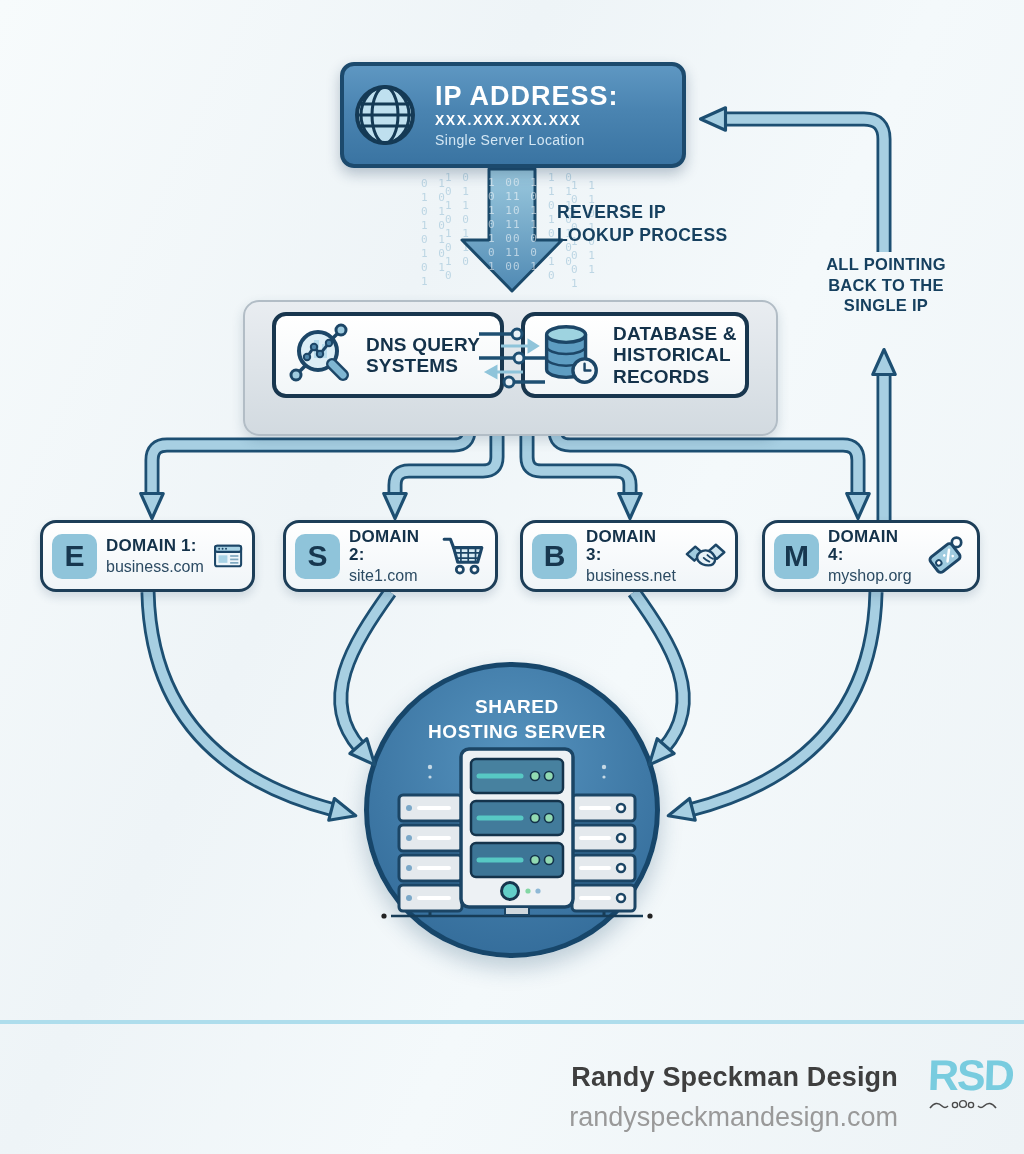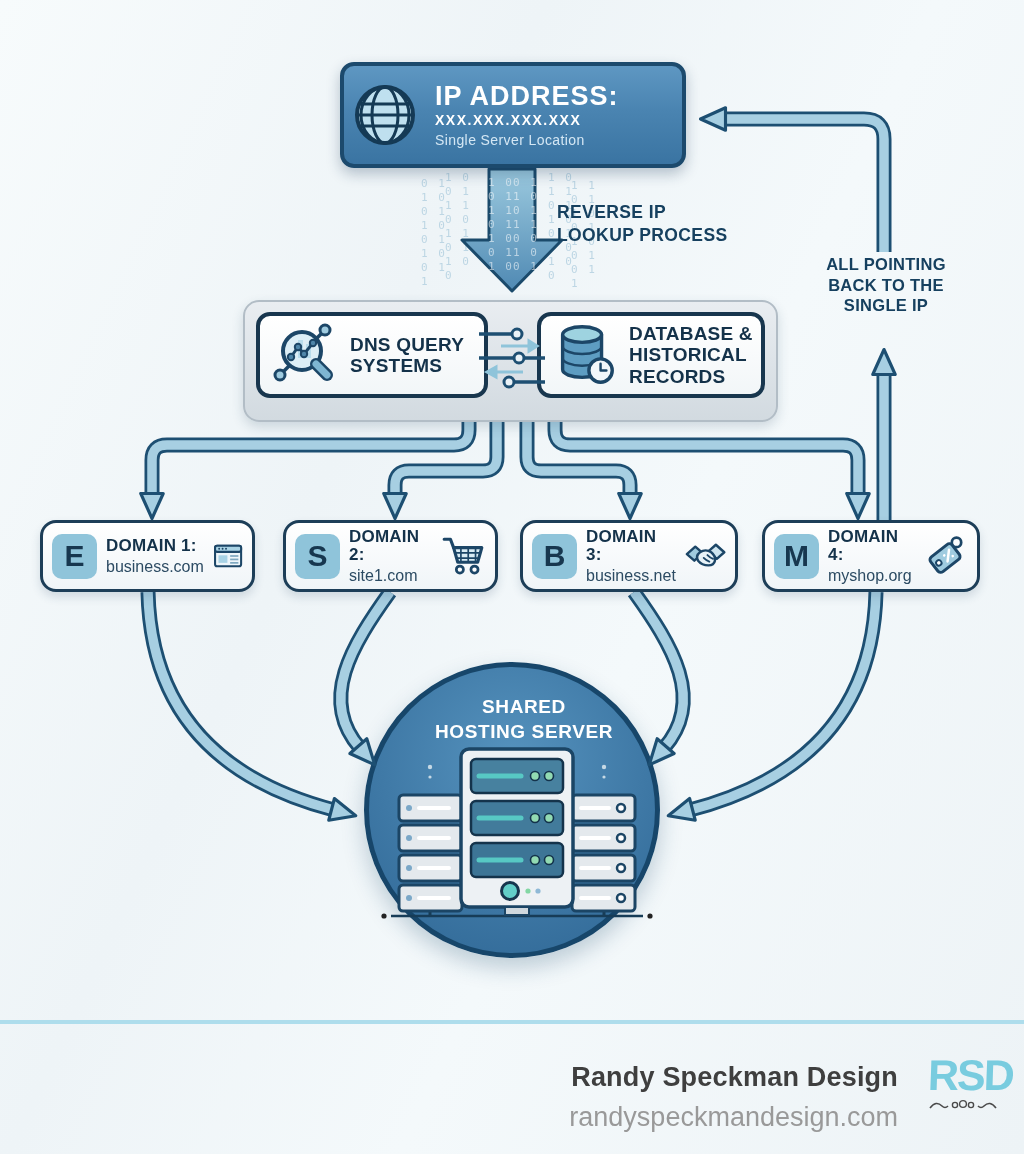--- a/index.html
+++ b/index.html
@@ -31,24 +31,24 @@
     font-size:16.5px;font-weight:bold;color:#16405f;letter-spacing:.3px;line-height:1.25;
   }
   
   .bin{
     position:absolute;z-index:1;font-family:"DejaVu Sans Mono",monospace;
     font-size:11px;line-height:14px;color:#bdd6e4;letter-spacing:2px;white-space:pre-line;
   }
   .bin.inner{z-index:3;color:rgba(255,255,255,.55);}
   
   .band{
-    position:absolute;left:243px;top:300px;width:535px;height:122px;box-sizing:border-box;z-index:3;
+    position:absolute;left:243px;top:300px;width:535px;height:136px;box-sizing:border-box;z-index:3;
     background:linear-gradient(180deg,#e9edf1,#d2dae0);
     border:2px solid #b2bdc6;border-radius:16px;
-    display:flex;justify-content:space-between;padding:10px 11px;
+    display:flex;justify-content:space-between;padding:10px 27px;
     box-shadow:0 5px 12px rgba(40,70,100,.18);
   }
   .card{
     box-sizing:border-box;height:86px;background:linear-gradient(180deg,#ffffff,#f2f6f8);
     border:4px solid #18364e;border-radius:14px;display:flex;align-items:center;gap:8px;padding:0 8px;
   }
   .card-label{font-size:19px;font-weight:bold;color:#14324a;line-height:1.12;letter-spacing:.2px;}
   .traces{position:absolute;left:479px;top:316px;z-index:4;}
   
   .domain{
@@ -67,21 +67,21 @@
   .dom-title{font-size:17px;font-weight:bold;color:#14324a;letter-spacing:.2px;}
   .dom-host{font-size:16px;color:#2c4b63;margin-top:2px;}
   
   .circle{
     position:absolute;left:364px;top:662px;width:296px;height:296px;border-radius:50%;z-index:1;
     background:radial-gradient(circle at 50% 32%,#5592bd 0%,#3f79a6 55%,#2e6694 100%);
     border:5px solid #17466a;box-sizing:border-box;
     box-shadow:0 10px 22px rgba(23,70,106,.25);
   }
   .circle-title{
-    position:absolute;top:28px;left:12px;width:100%;text-align:center;
+    position:absolute;top:28px;left:5px;width:100%;text-align:center;
     color:#fff;font-size:19px;font-weight:bold;letter-spacing:.6px;line-height:1.3;
   }
   .server-art{position:absolute;left:0;top:78px;}
   
   .overlay{position:absolute;left:0;top:0;z-index:2;}
   
   .footer-line{position:absolute;left:0;top:1020px;width:1024px;height:4px;background:#aeddec;z-index:3;}
   .brand{position:absolute;right:126px;top:1062px;text-align:right;z-index:3;}
   .brand-name{font-size:27px;font-weight:bold;color:#3f3f3f;letter-spacing:.2px;}
   .brand-site{font-size:27px;color:#999;margin-top:9px;}

